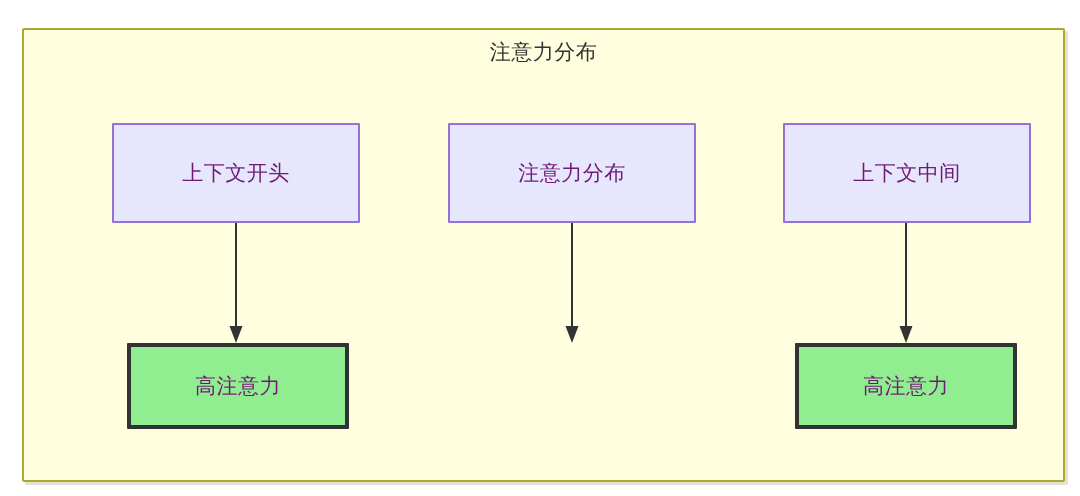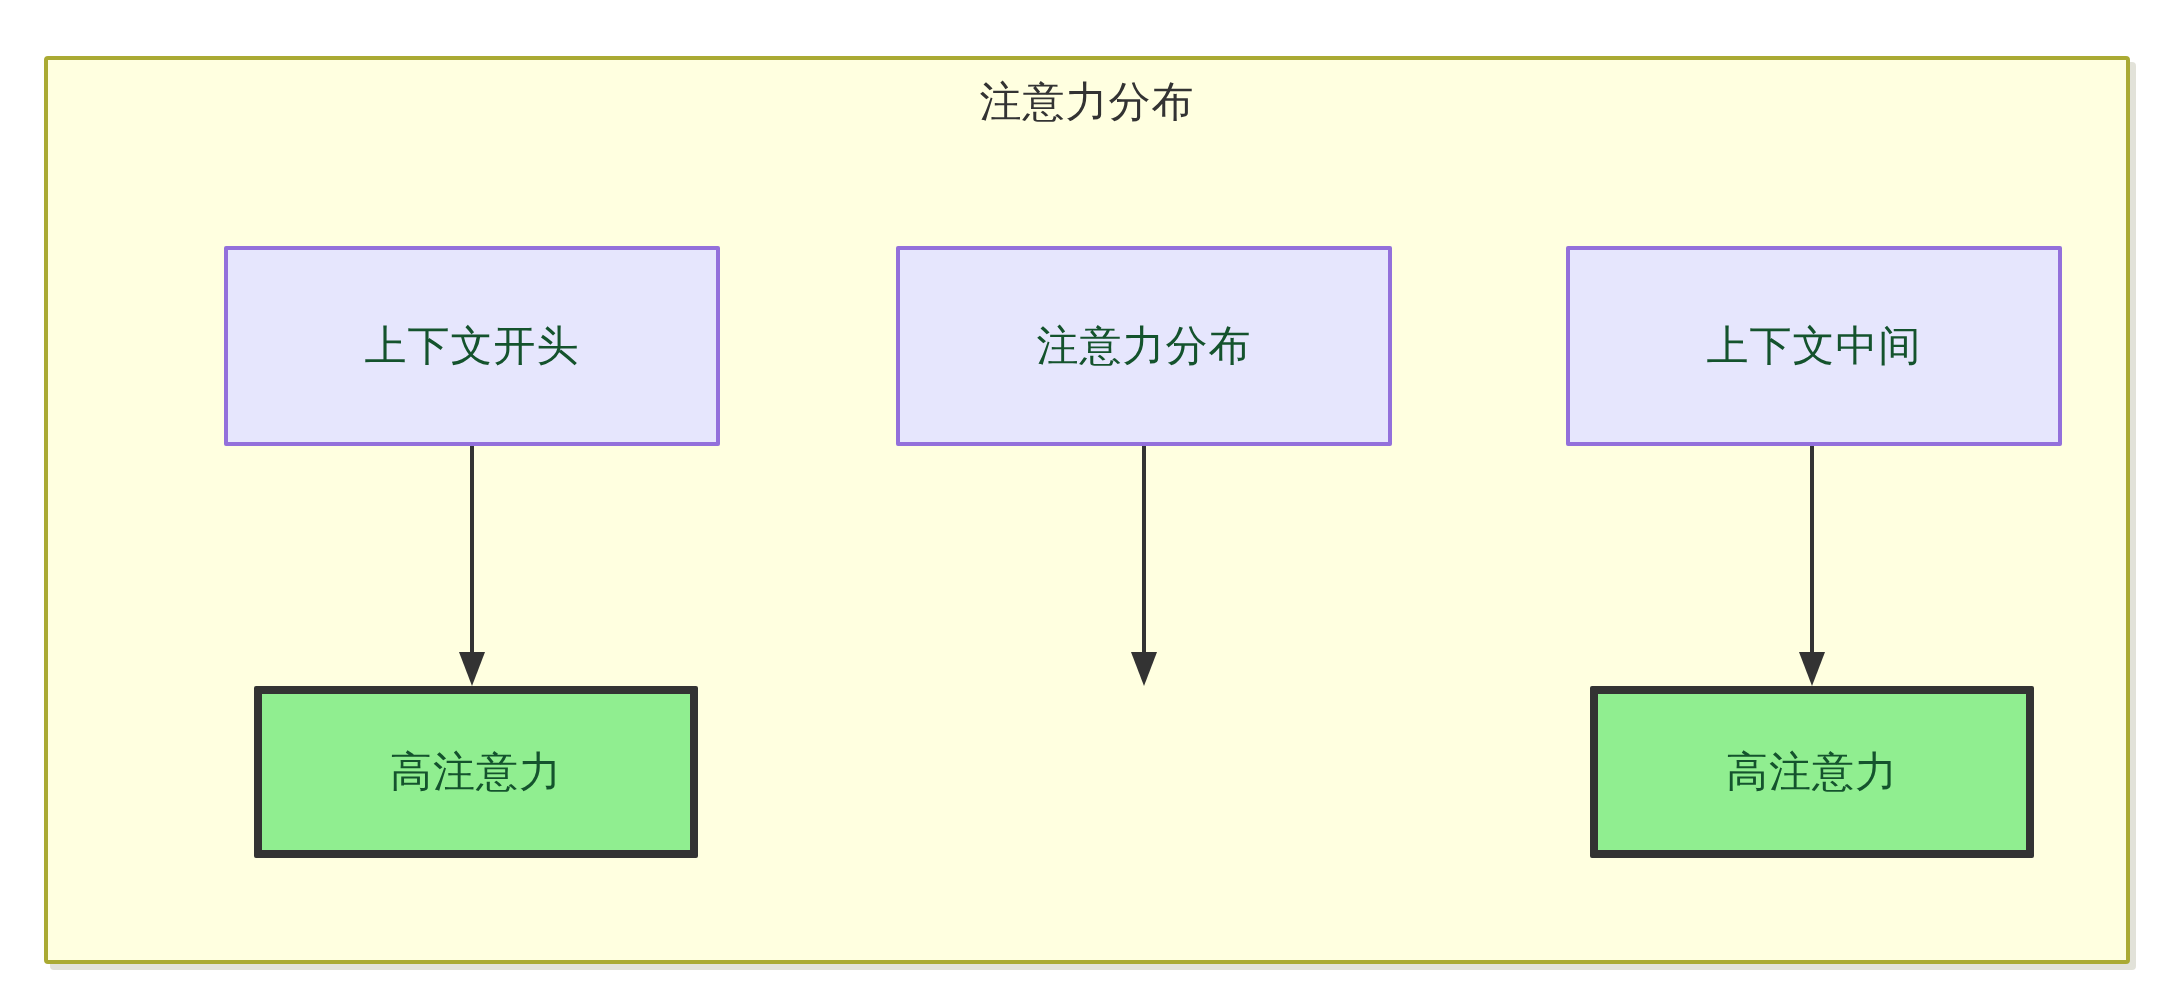--- a/index.html
+++ b/index.html
@@ -49,21 +49,21 @@
   }
 
   
   .node {
     position: absolute;
     box-sizing: border-box;
     display: flex;
     align-items: center;
     justify-content: center;
     font-size: 21px;
-    color: #14532d;
+    color: #701a75;
     letter-spacing: 0.5px;
     white-space: nowrap;
     border-radius: 1px;
   }
 
   
   .node-context {
     top: 93px;
     width: 248px;
     height: 100px;

